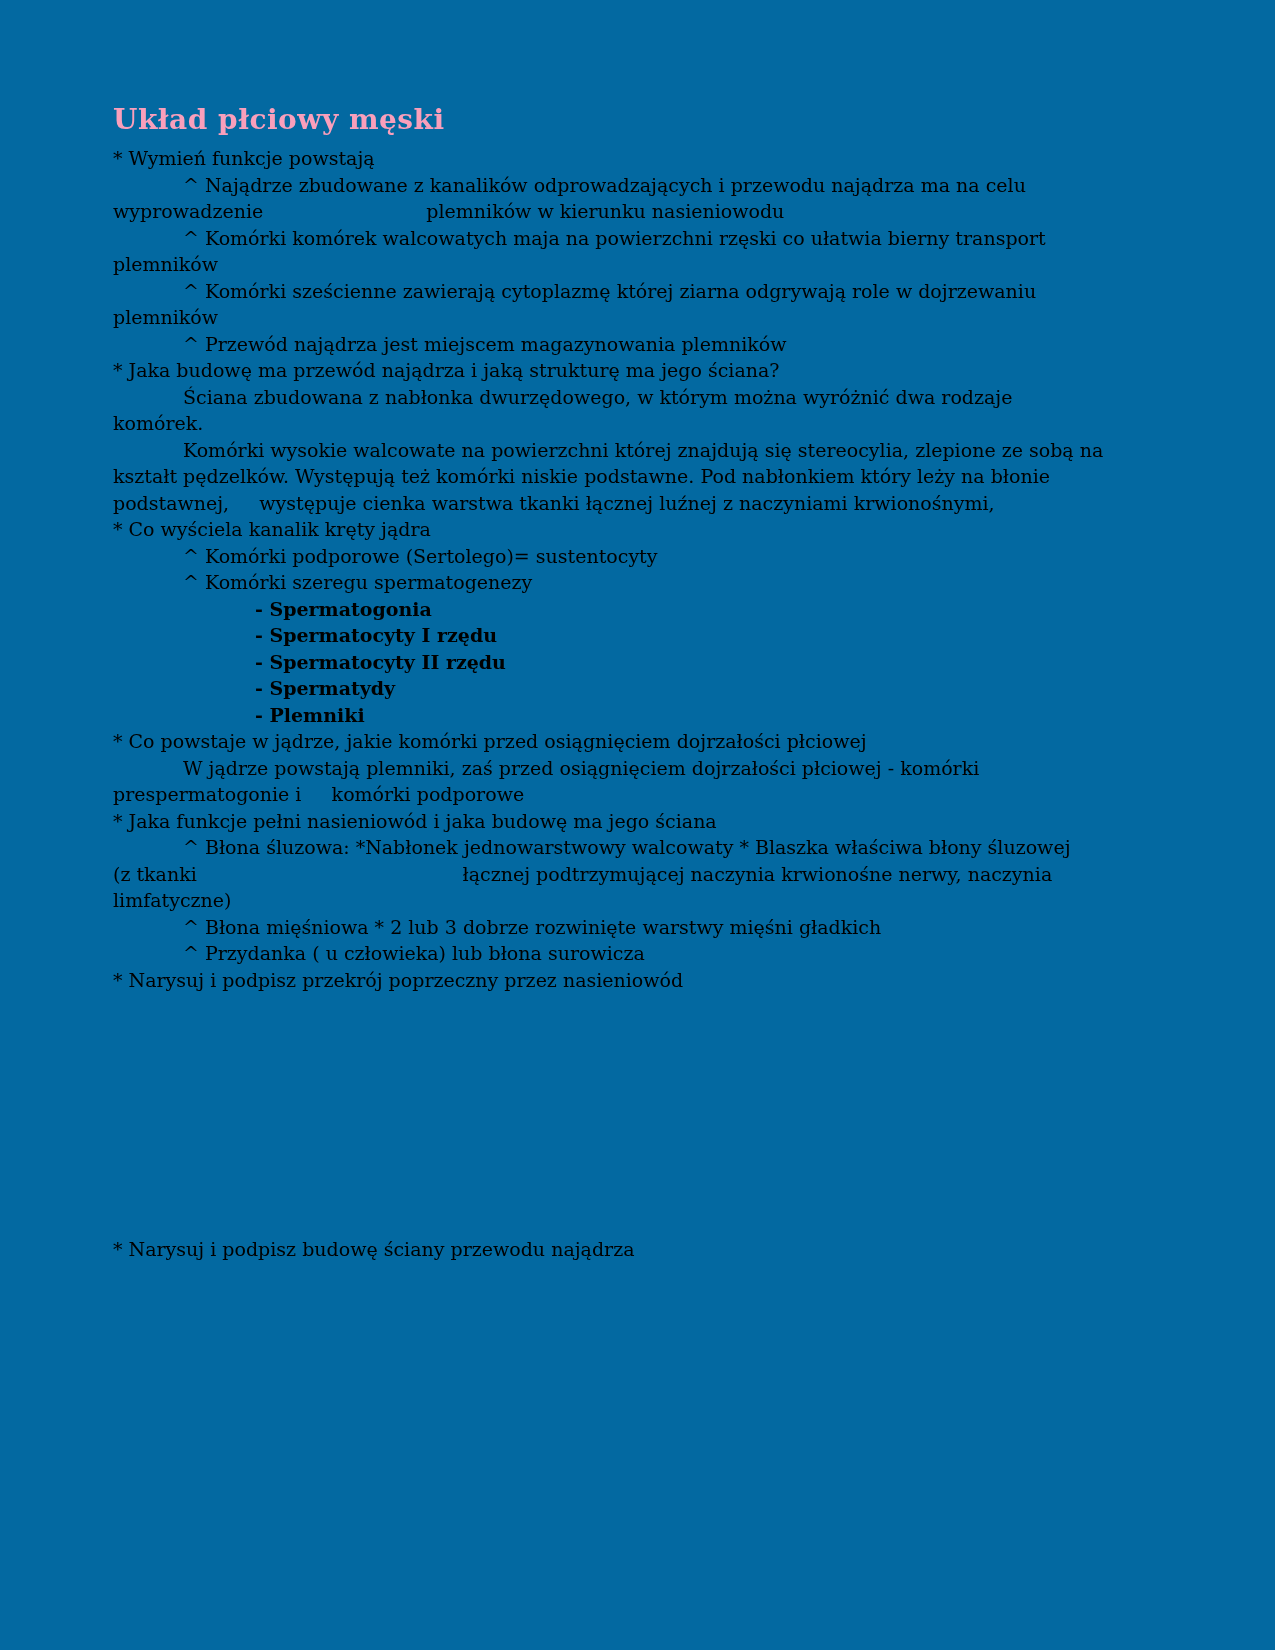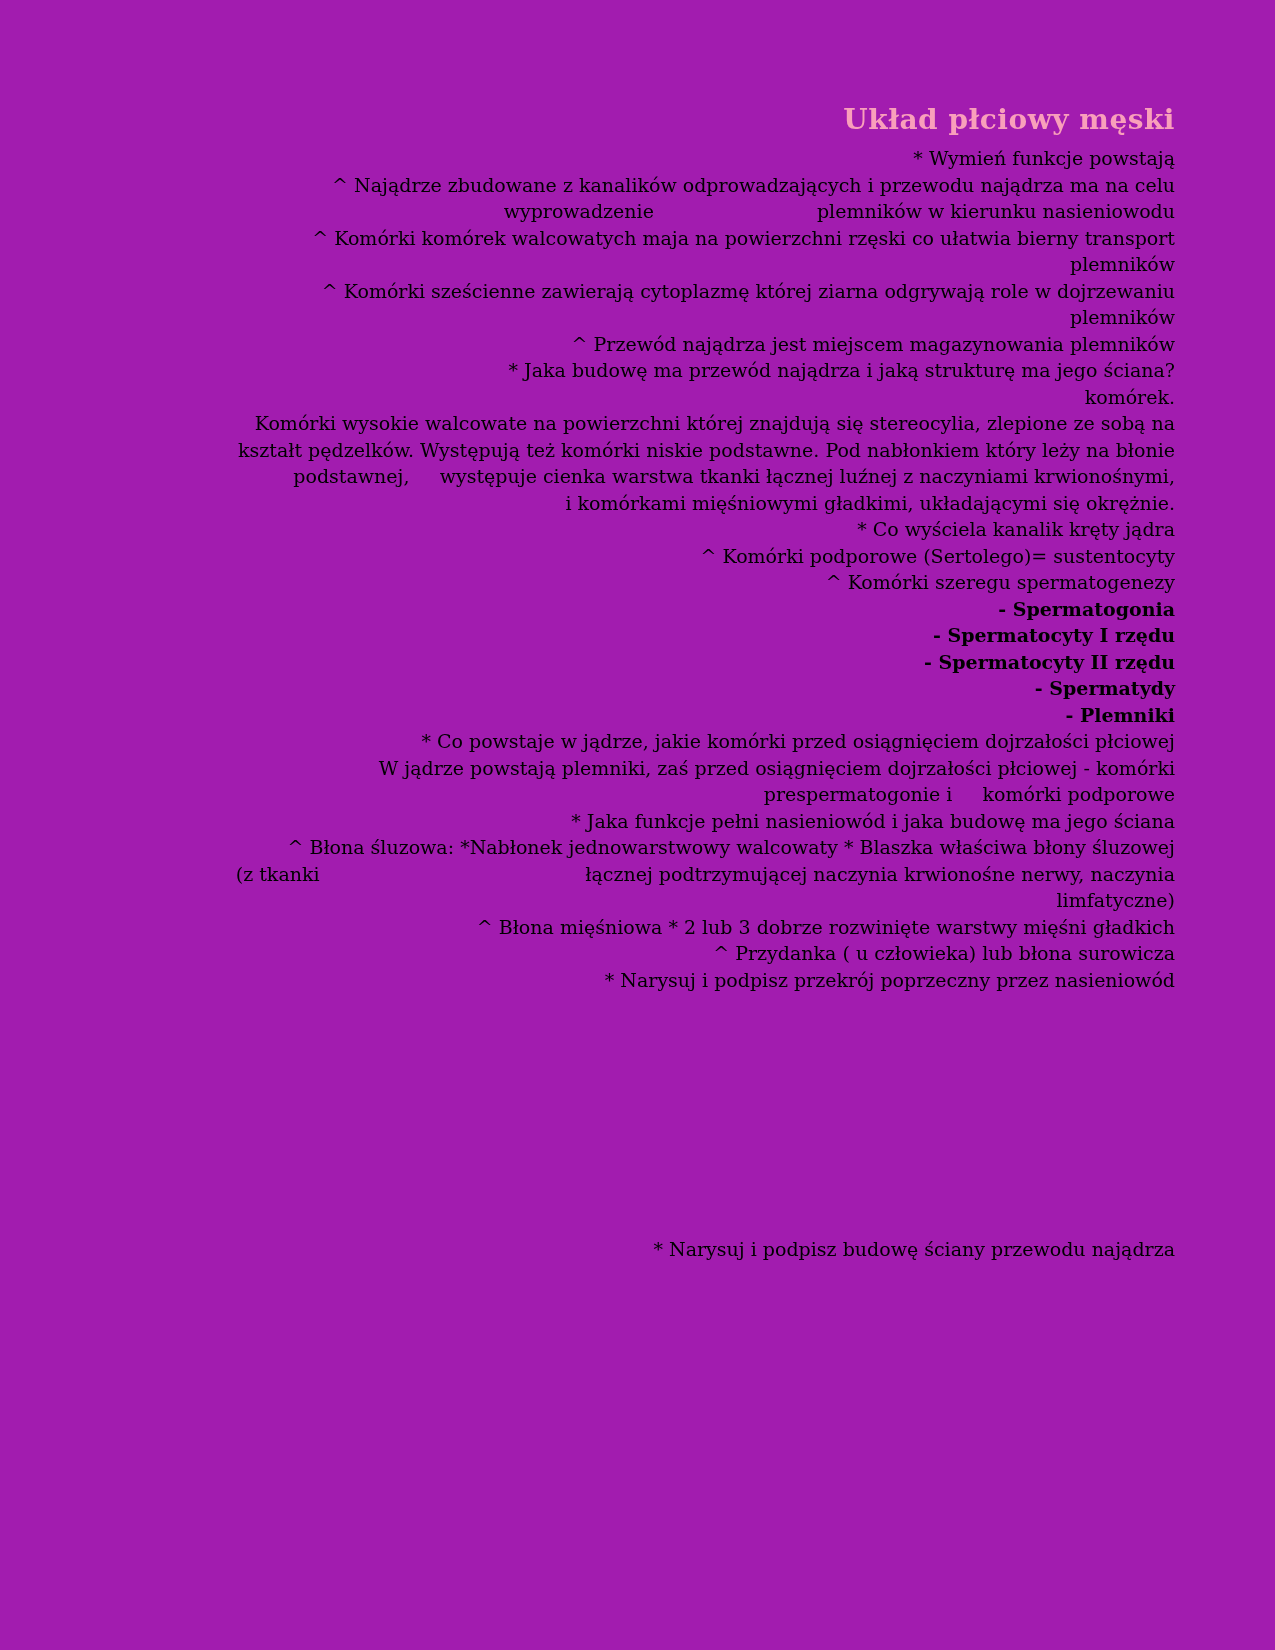--- a/index.html
+++ b/index.html
@@ -10,22 +10,21 @@
     width: 1275px;
     height: 1650px;
     font-family: "DejaVu Serif", serif;
     color: #000000;
     overflow: hidden;
   }
   .page {
     width: 1275px;
     height: 1650px;
     padding: 103px 100px 22px 113px;
-    background: #a21caf;
-    text-align: right;
+    background: #0369a1;
   }
   .page-title {
     font-size: 28px;
     font-weight: bold;
     line-height: 34px;
     margin-bottom: 8px;
     letter-spacing: 0.5px;
   }
   .doc-lines {
     font-size: 19px;
@@ -48,25 +47,25 @@
   <div class="doc-lines">
       <div class="line indent-0">* Wymień funkcje powstają</div>
       <div class="line indent-1">^ Najądrze zbudowane z kanalików odprowadzających i przewodu najądrza ma na celu</div>
       <div class="line indent-0">wyprowadzenie                           plemników w kierunku nasieniowodu</div>
       <div class="line indent-1">^ Komórki komórek walcowatych maja na powierzchni rzęski co ułatwia bierny transport</div>
       <div class="line indent-0">plemników</div>
       <div class="line indent-1">^ Komórki sześcienne zawierają cytoplazmę której ziarna odgrywają role w dojrzewaniu</div>
       <div class="line indent-0">plemników</div>
       <div class="line indent-1">^ Przewód najądrza jest miejscem magazynowania plemników</div>
       <div class="line indent-0">* Jaka budowę ma przewód najądrza i jaką strukturę ma jego ściana?</div>
+      <div class="line indent-1">Ściana zbudowana z nabłonka dwurzędowego, w którym można wyróżnić dwa rodzaje</div>
       <div class="line indent-0">komórek.</div>
       <div class="line indent-1">Komórki wysokie walcowate na powierzchni której znajdują się stereocylia, zlepione ze sobą na</div>
       <div class="line indent-0">kształt pędzelków. Występują też komórki niskie podstawne. Pod nabłonkiem który leży na błonie</div>
       <div class="line indent-0">podstawnej,     występuje cienka warstwa tkanki łącznej luźnej z naczyniami krwionośnymi,</div>
-      <div class="line indent-1">i komórkami mięśniowymi gładkimi, układającymi się okrężnie.</div>
       <div class="line indent-0">* Co wyściela kanalik kręty jądra</div>
       <div class="line indent-1">^ Komórki podporowe (Sertolego)= sustentocyty</div>
       <div class="line indent-1">^ Komórki szeregu spermatogenezy</div>
       <div class="line indent-2">- Spermatogonia</div>
       <div class="line indent-2">- Spermatocyty I rzędu</div>
       <div class="line indent-2">- Spermatocyty II rzędu</div>
       <div class="line indent-2">- Spermatydy</div>
       <div class="line indent-2">- Plemniki</div>
       <div class="line indent-0">* Co powstaje w jądrze, jakie komórki przed osiągnięciem dojrzałości płciowej</div>
       <div class="line indent-1">W jądrze powstają plemniki, zaś przed osiągnięciem dojrzałości płciowej - komórki</div>

